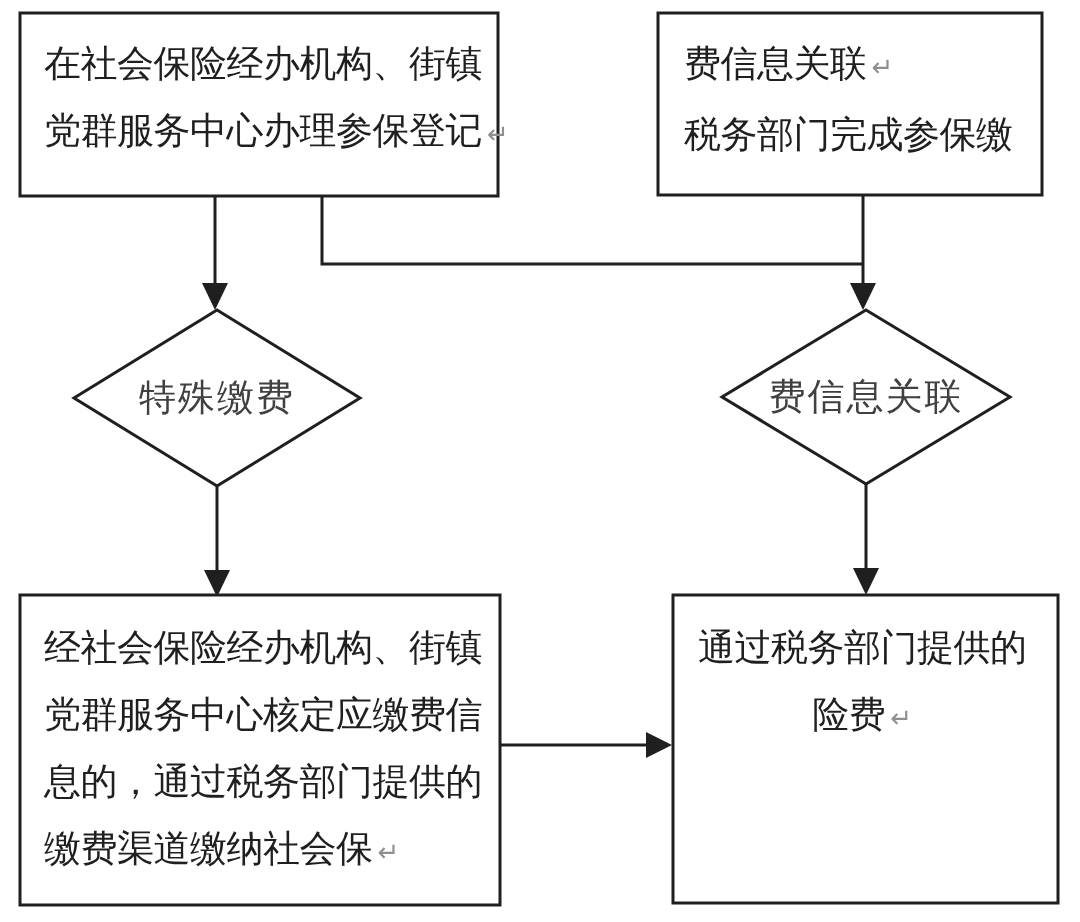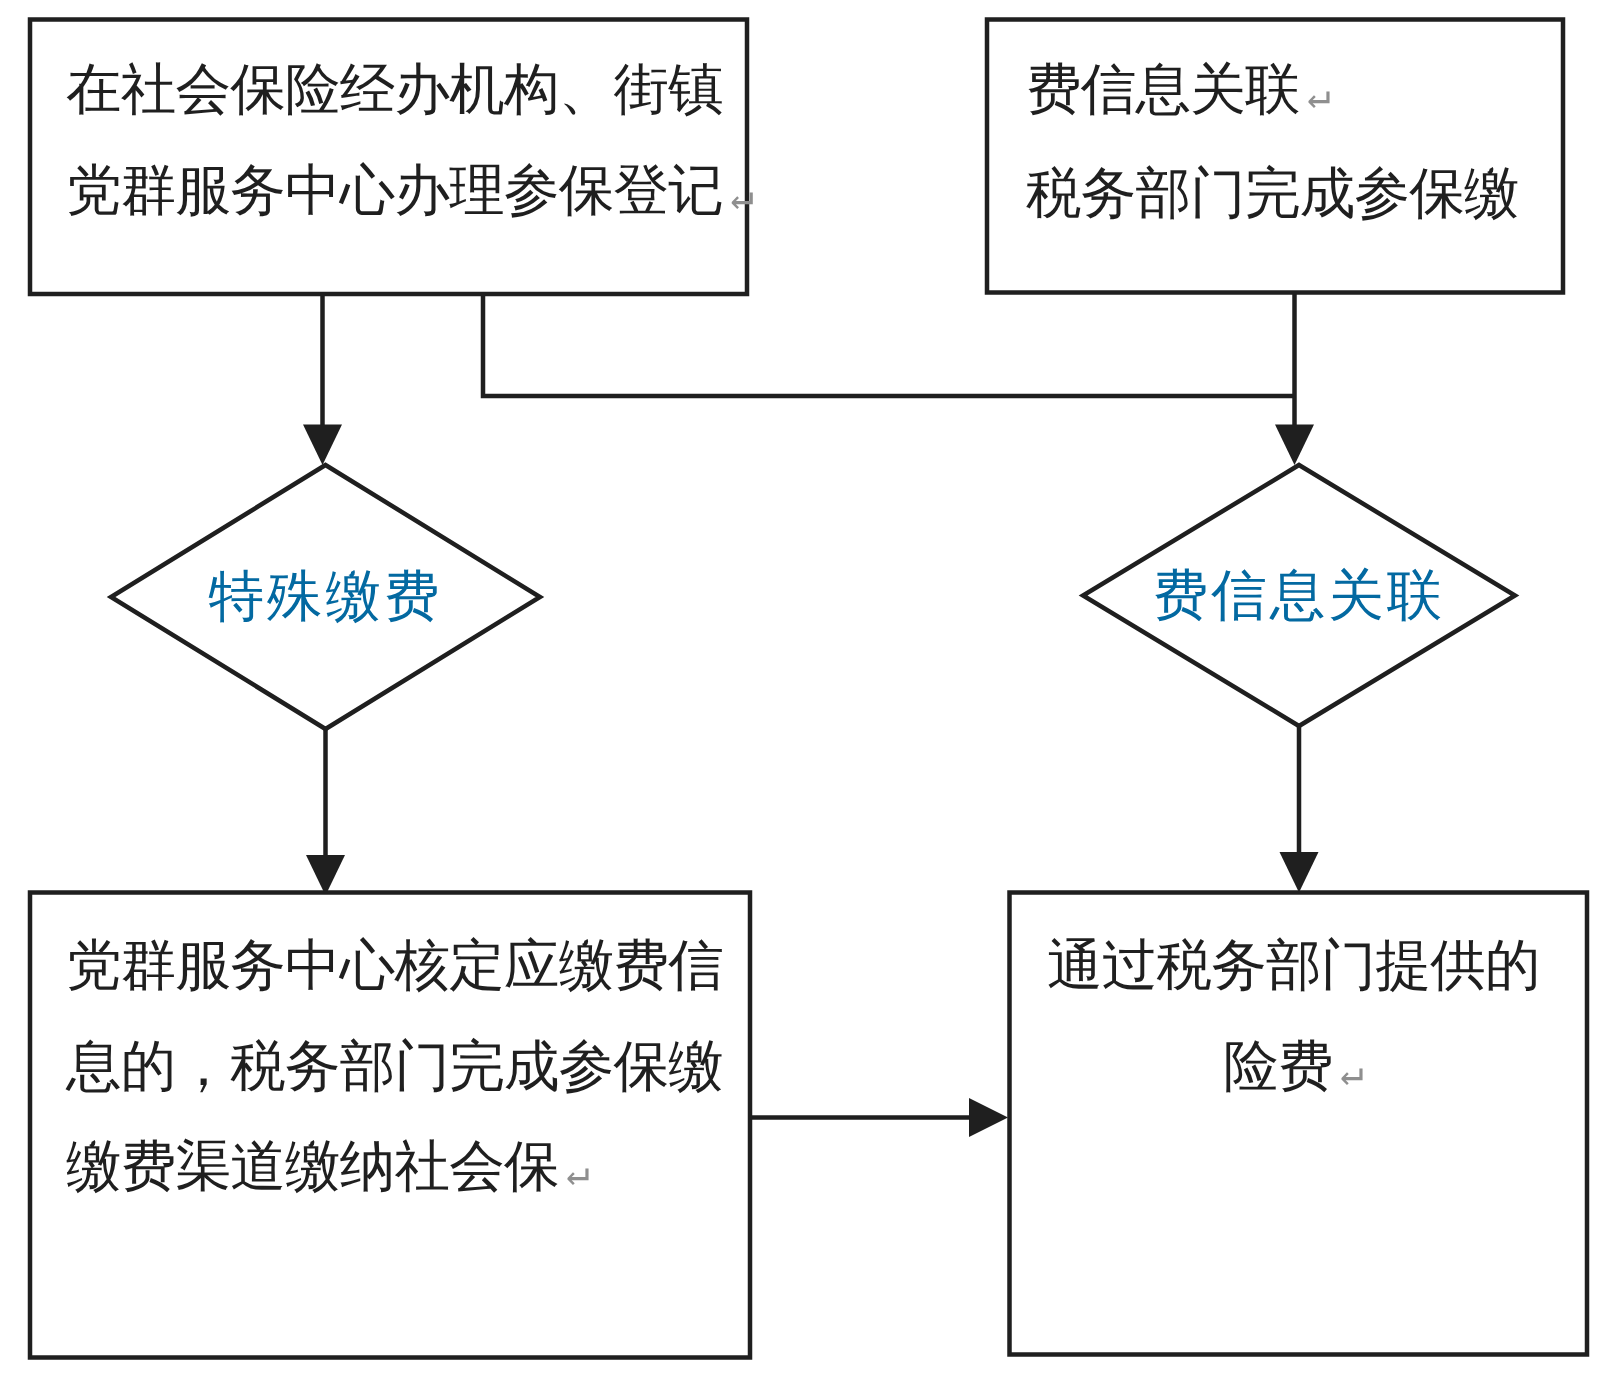--- a/index.html
+++ b/index.html
@@ -1,21 +1,21 @@
 <!DOCTYPE html>
 <html><head>
 <meta charset="utf-8">
 <style>
   html, body { margin: 0; padding: 0; background: #ffffff; }
   .stage {
     position: relative;
     width: 1080px;
     height: 922px;
     background: #ffffff;
-    font-family: Liberation Mono, monospace;
+    font-family: Liberation Serif, serif;
     overflow: hidden;
   }
   .stage svg { position: absolute; left: 0; top: 0; }
   .node-text {
     position: absolute;
     color: #1f1f1f;
     font-size: 37px;
     line-height: 67px;
     letter-spacing: -0.5px;
   }
@@ -24,21 +24,21 @@
     color: #8f8f8f;
     font-size: 26px;
     margin-left: 5px;
     letter-spacing: 0;
   }
   .diamond-label {
     position: absolute;
     display: flex;
     align-items: center;
     justify-content: center;
-    color: #0369a1;
+    color: #404040;
     font-size: 37px;
     letter-spacing: 2px;
     white-space: nowrap;
   }
 </style>
 </head>
 <body>
 
 <div class="stage">
 
@@ -83,22 +83,23 @@
       <span>费信息关联</span><span class="ret">↵</span>
     </div>
     <div class="tline">税务部门完成参保缴</div>
   </div>
 
   <div class="diamond-label" style="left:74px; top:310px; width:286px; height:176px;">特殊缴费</div>
 
   <div class="diamond-label" style="left:722px; top:310px; width:288px; height:174px;">费信息关联</div>
 
   <div class="node-text" style="left:44px; top:614px;">
+    <div class="tline">经社会保险经办机构、街镇</div>
     <div class="tline">党群服务中心核定应缴费信</div>
-    <div class="tline">息的，税务部门完成参保缴</div>
+    <div class="tline">息的，通过税务部门提供的</div>
     <div class="tline">
       <span>缴费渠道缴纳社会保</span><span class="ret">↵</span>
     </div>
   </div>
 
   <div class="node-text" style="left:698px; top:614px;text-align:center;">
     <div class="tline">通过税务部门提供的</div>
     <div class="tline">
       <span>险费</span><span class="ret">↵</span>
     </div>

